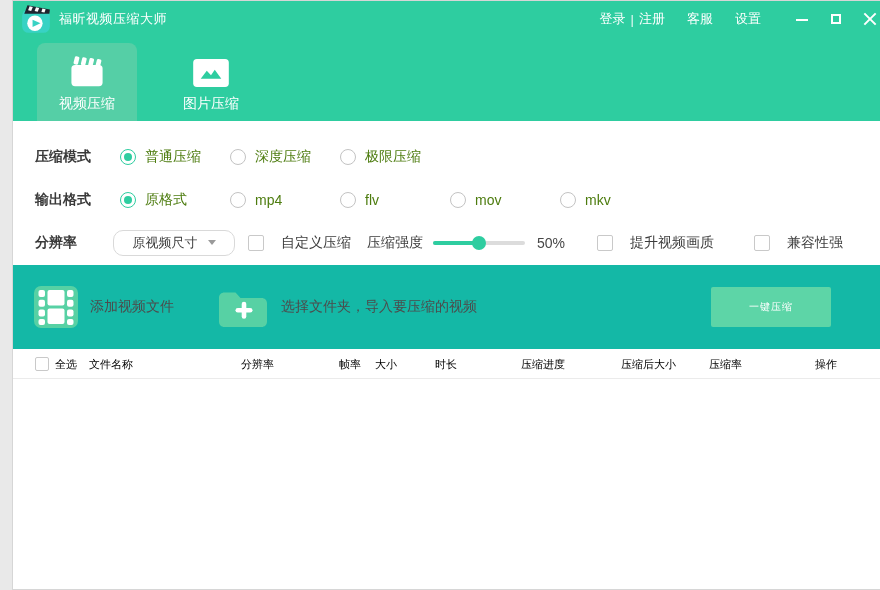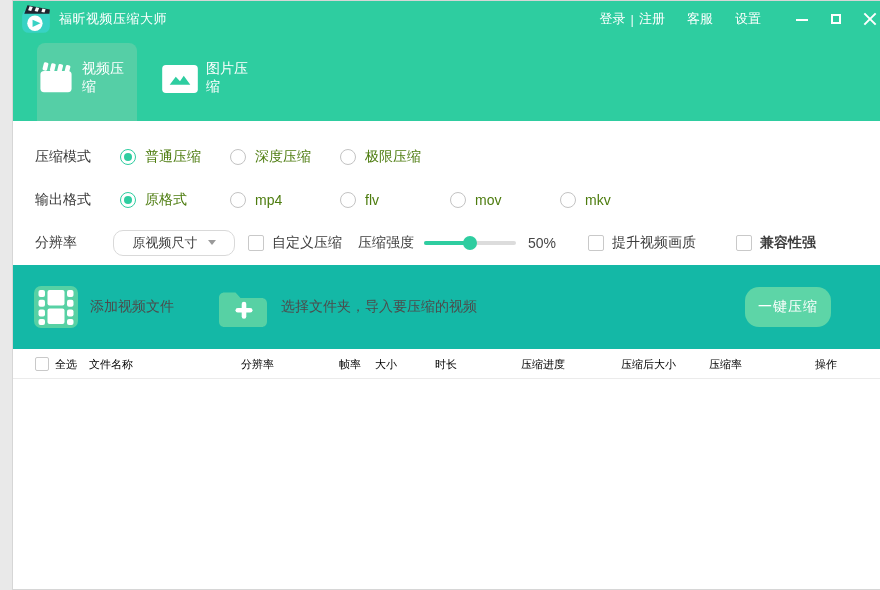--- a/index.html
+++ b/index.html
@@ -17,53 +17,53 @@
   .tb-gap{ margin-left:22px; }
   .win-btns{ display:flex; align-items:center; margin-left:34px; gap:20px; }
   .win-btn{ width:14px; height:14px; position:relative; cursor:pointer; display:inline-block; }
   .min-glyph{ position:absolute; left:1px; right:1px; top:7px; height:2px; background:#fff; }
   .max-glyph{ position:absolute; inset:2px; border:2px solid #fff; }
   .close-glyph b, .close-glyph i{ position:absolute; left:-1px; top:6px; width:16px; height:2px; background:#fff; }
   .close-glyph b{ transform:rotate(45deg); } .close-glyph i{ transform:rotate(-45deg); }
 
   
   .tabbar{ height:84px; background:#2ecda0; display:flex; align-items:flex-end; padding-left:24px; }
-  .tab{ width:100px; height:78px; display:flex; flex-direction:row; align-items:center;
+  .tab{ width:100px; height:78px; display:flex; flex-direction:column; align-items:center;
         justify-content:flex-end; padding-bottom:8px; gap:7px; color:#fff; font-size:14px; cursor:pointer; }
   .tab.active{ background:#55cfa6; border-radius:8px 8px 0 0; }
   .tab + .tab{ margin-left:24px; }
   .tab-icon{ height:32px; display:flex; align-items:flex-end; }
 
   
   .settings{ padding-top:14px; background:#fff; }
   .setting-row{ display:flex; align-items:center; height:43px; padding-left:22px; font-size:14px; color:#3d3d3d; }
-  .setting-label{ width:85px; flex:none; color:#3a3a3a; }
+  .setting-label{ width:85px; flex:none; color:#3a3a3a;font-weight:bold; }
   .opt{ width:110px; flex:none; display:flex; align-items:center; gap:9px; color:#4d7c0f; cursor:pointer; }
   .radio{ width:16px; height:16px; border:1px solid #c3c3c3; border-radius:50%; background:#fff; position:relative; flex:none; }
   .radio.checked{ border-color:#2ecda0; }
   .radio.checked::after{ content:""; position:absolute; inset:3px; border-radius:50%; background:#2ecda0; }
   .checkbox{ width:16px; height:16px; border:1px solid #c9c9c9; border-radius:2px; background:#fff; flex:none; }
   .select-box{ width:122px; height:26px; border:1px solid #d9d9d9; border-radius:10px; display:flex;
                align-items:center; justify-content:center; gap:10px; font-size:13px; color:#3d3d3d; cursor:pointer; }
   .caret-down{ width:0; height:0; border-left:4px solid transparent; border-right:4px solid transparent;
                border-top:5px solid #9a9a9a; }
-  .chk-item{ display:flex; align-items:center; gap:8px; cursor:pointer; }
+  .chk-item{ display:flex; align-items:center; gap:17px; cursor:pointer; }
   .slider{ width:92px; height:4px; background:#dcdcdc; border-radius:2px; position:relative; margin:0 12px 0 10px; cursor:pointer; }
   .slider-fill{ position:absolute; left:0; top:0; bottom:0; background:#2ecda0; border-radius:2px; }
   .slider-handle{ position:absolute; top:50%; right:-7px; width:14px; height:14px; border-radius:50%;
                   background:#2ecda0; transform:translateY(-50%); }
   .pct{ width:34px; color:#474747; }
-  .ml13{ margin-left:13px; } .ml16{ margin-left:16px; } .ml26{ margin-left:26px; } .ml40{ margin-left:40px;font-weight:bold; }
+  .ml13{ margin-left:13px; } .ml16{ margin-left:16px; } .ml26{ margin-left:26px; } .ml40{ margin-left:40px; }
 
   
   .import-band{ height:84px; background:#14b8a6; display:flex; align-items:center; padding:0 60px 0 20px; margin-top:1px; }
   .import-item{ display:flex; align-items:center; gap:11px; color:#4c4c4c; font-size:14px; cursor:pointer; }
   .folder-item{ margin-left:42px; }
-  .compress-btn{ margin-left:auto; width:86px; height:40px; background:#5dd5a7; color:#fff; font-size:14px;
-                 border:none; border-radius:14px; display:flex; align-items:center; justify-content:center;
+  .compress-btn{ margin-left:auto; width:120px; height:40px; background:#5dd5a7; color:#fff; font-size:10px;
+                 border:none; border-radius:2px; display:flex; align-items:center; justify-content:center;
                  letter-spacing:1px; cursor:pointer; }
 
   
   .thead{ position:relative; height:30px; font-size:11px; color:#000000; border-bottom:1px solid #ebebeb; }
   .thead span{ position:absolute; top:50%; transform:translateY(-50%); white-space:nowrap; }
   .th-check{ left:22px; width:14px; height:14px; border:1px solid #c9c9c9; border-radius:2px; background:#fff; cursor:pointer; }
   .th-selectall{ left:42px; }
   .th-filename{ left:76px; }
   .th-resolution{ left:228px; }
   .th-framerate{ left:302px;padding-left:24px; }

